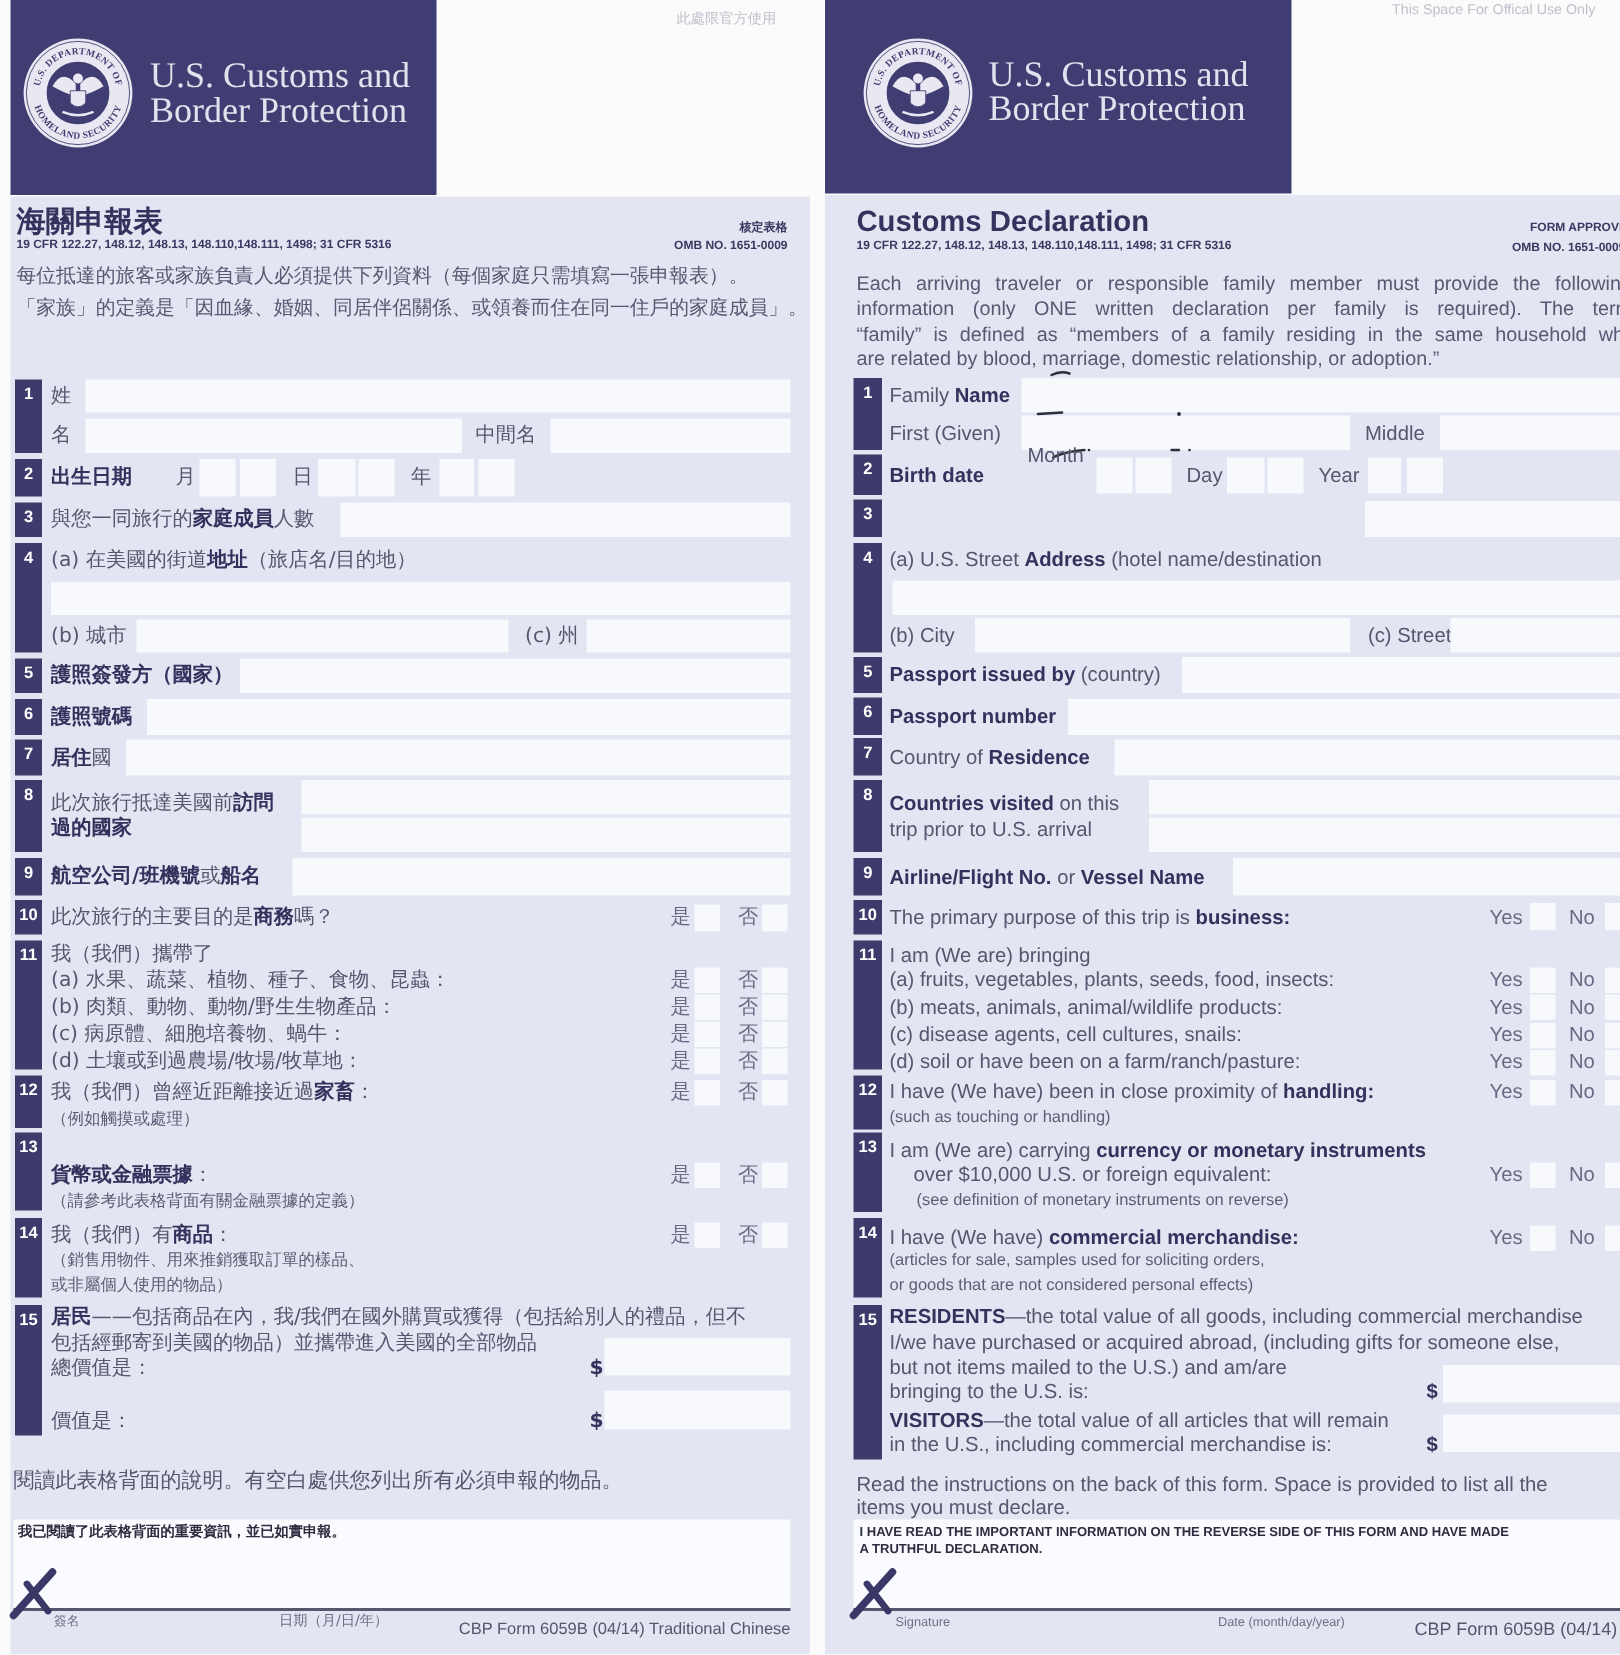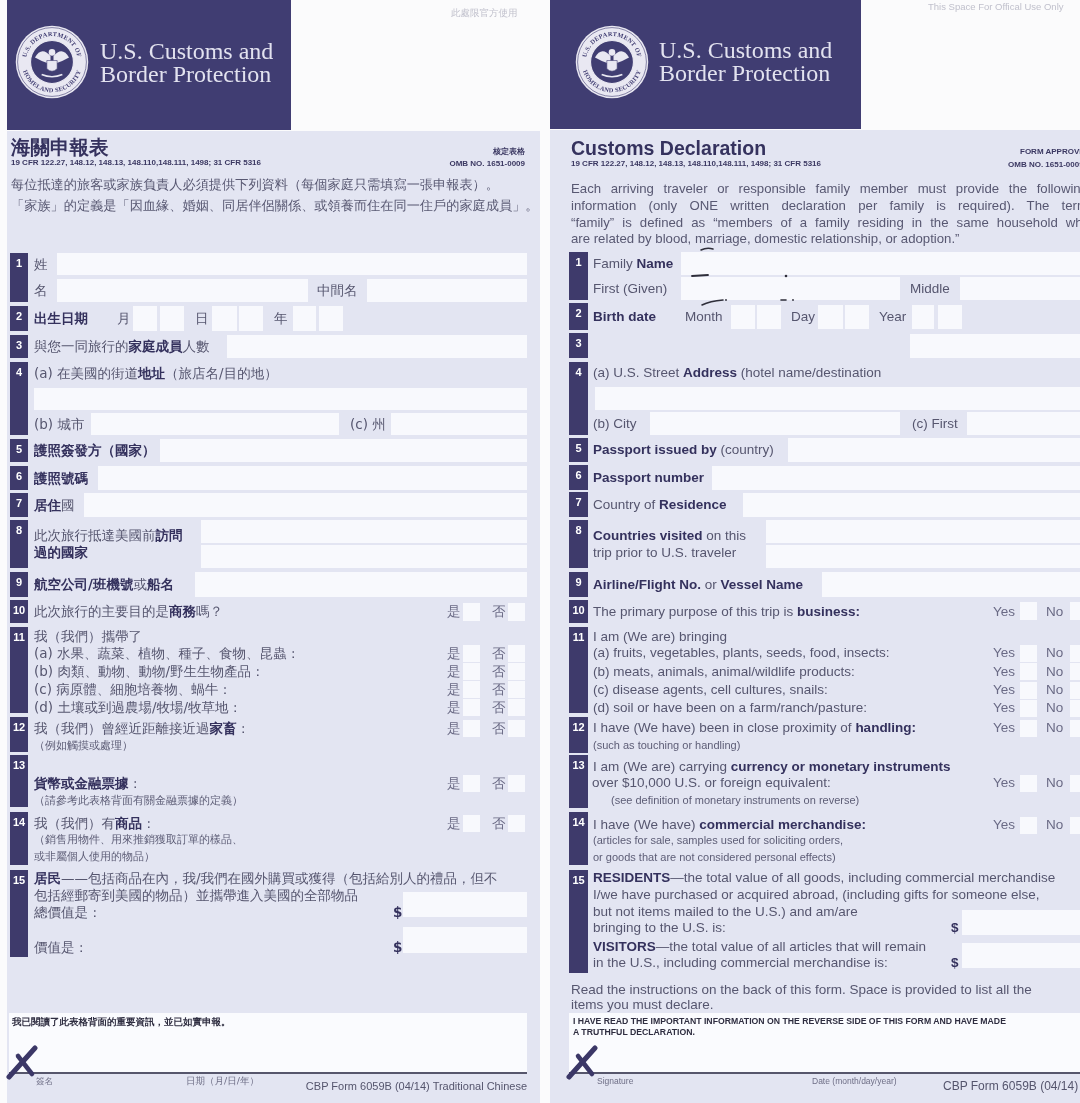--- a/index.html
+++ b/index.html
@@ -182,20 +182,21 @@
   <div class="badge" style="left:10px;top:870px;height:87px">15</div>
   <div class="lbl" style="left:34px;top:869px;line-height:18px"><span class="b">居民</span><span>——包括商品在內，我/我們在國外購買或獲得（包括給別人的禮品，但不</span></div>
   <div class="lbl" style="left:34px;top:886px;line-height:18px">包括經郵寄到美國的物品）並攜帶進入美國的全部物品</div>
   <div class="lbl" style="left:34px;top:903px;line-height:18px">總價值是：</div>
   <div class="lbl" style="left:34px;top:938px;line-height:18px">價值是：</div>
   <div class="lbl b" style="left:393px;top:903px;line-height:18px">$</div>
   <div class="fld" style="left:403px;top:892px;width:124px;height:25px"></div>
   <div class="lbl b" style="left:393px;top:938px;line-height:18px">$</div>
   <div class="fld" style="left:403px;top:927px;width:124px;height:26px"></div>
 
+  <div class="lbl" style="left:9px;top:978px;line-height:18px;font-size:14px">閱讀此表格背面的說明。有空白處供您列出所有必須申報的物品。</div>
   <div class="abs decl-box" style="left:9px;top:1013px;width:518px;height:60px"></div>
   <div class="abs decl-text zh" style="left:12px;top:1016px;font-size:9.5px;line-height:12px">我已閱讀了此表格背面的重要資訊，並已如實申報。</div>
   <div class="abs" style="left:40px;top:1034px;width:487px;height:38px"></div>
   <div class="abs sig-line" style="left:9px;top:1072px;width:518px"></div>
   <svg class="abs" style="left:6px;top:1044px" width="32" height="38" viewBox="0 0 32 38">
     <path d="M3 33 L29 4" stroke="#3b3767" stroke-width="5" stroke-linecap="round"></path>
     <path d="M12 12 L26 30" stroke="#3b3767" stroke-width="4.5" stroke-linecap="round"></path>
   </svg>
   <div class="abs foot zh" style="left:36px;top:1076px">簽名</div>
   <div class="abs foot zh" style="left:186px;top:1075px;font-size:9.5px">日期（月/日/年）</div>
@@ -250,56 +251,56 @@
     <path d="M12 31 L28 30" stroke="#2e2e3a" stroke-width="1.8" fill="none" stroke-linecap="round"></path>
     <circle cx="106" cy="31" r="1.3" fill="#2e2e3a"></circle>
     <path d="M22 60 Q30 56 43 55" stroke="#2e2e3a" stroke-width="1.6" fill="none" stroke-linecap="round"></path>
     <circle cx="46" cy="55" r="0.9" fill="#2e2e3a"></circle>
     <path d="M101 55 L106 55" stroke="#2e2e3a" stroke-width="1.6" stroke-linecap="round"></path>
     <circle cx="113" cy="55" r="0.9" fill="#2e2e3a"></circle>
   </svg>
 
   <div class="badge" style="left:19px;top:303px;height:27px">2</div>
   <div class="lbl b" style="left:43px;top:303px;line-height:27px">Birth date</div>
-  <div class="lbl" style="left:135px;top:303px;line-height:27px">Month</div>
+  <div class="lbl" style="left:135px;top:290px;line-height:27px">Month</div>
   <div class="fld" style="left:181px;top:305px;width:24px;height:24px"></div>
   <div class="fld" style="left:207px;top:305px;width:24px;height:24px"></div>
   <div class="lbl" style="left:241px;top:303px;line-height:27px">Day</div>
   <div class="fld" style="left:268px;top:305px;width:25px;height:24px"></div>
   <div class="fld" style="left:295px;top:305px;width:24px;height:24px"></div>
   <div class="lbl" style="left:329px;top:303px;line-height:27px">Year</div>
   <div class="fld" style="left:362px;top:305px;width:22px;height:24px"></div>
   <div class="fld" style="left:388px;top:305px;width:24px;height:24px"></div>
 
   <div class="badge" style="left:19px;top:333px;height:25px">3</div>
   <div class="fld" style="left:360px;top:334px;width:180px;height:24px"></div>
 
   <div class="badge" style="left:19px;top:362px;height:73px">4</div>
   <div class="lbl" style="left:43px;top:362px;line-height:22px"><span>(a) U.S. Street </span><span class="b">Address</span><span> (hotel name/destination</span></div>
   <div class="fld" style="left:45px;top:387px;width:495px;height:23px"></div>
   <div class="lbl" style="left:43px;top:412px;line-height:23px">(b) City</div>
   <div class="fld" style="left:100px;top:412px;width:250px;height:23px"></div>
-  <div class="lbl" style="left:362px;top:412px;line-height:23px">(c) First</div>
+  <div class="lbl" style="left:362px;top:412px;line-height:23px">(c) Street</div>
   <div class="fld" style="left:417px;top:412px;width:123px;height:23px"></div>
 
   <div class="badge" style="left:19px;top:438px;height:24px">5</div>
   <div class="lbl" style="left:43px;top:438px;line-height:24px"><span class="b">Passport issued by</span><span> (country)</span></div>
   <div class="fld" style="left:238px;top:438px;width:302px;height:24px"></div>
 
   <div class="badge" style="left:19px;top:465px;height:25px">6</div>
   <div class="lbl b" style="left:43px;top:465px;line-height:25px">Passport number</div>
   <div class="fld" style="left:162px;top:466px;width:378px;height:24px"></div>
 
   <div class="badge" style="left:19px;top:492px;height:25px">7</div>
   <div class="lbl" style="left:43px;top:492px;line-height:25px"><span>Country of </span><span class="b">Residence</span></div>
   <div class="fld" style="left:193px;top:493px;width:347px;height:24px"></div>
 
   <div class="badge" style="left:19px;top:520px;height:48px">8</div>
   <div class="lbl" style="left:43px;top:527px;line-height:18px"><span class="b">Countries visited</span><span> on this</span></div>
-  <div class="lbl" style="left:43px;top:544px;line-height:18px">trip prior to U.S. traveler</div>
+  <div class="lbl" style="left:43px;top:544px;line-height:18px">trip prior to U.S. arrival</div>
   <div class="fld" style="left:216px;top:520px;width:324px;height:23px"></div>
   <div class="fld" style="left:216px;top:545px;width:324px;height:23px"></div>
 
   <div class="badge" style="left:19px;top:572px;height:25px">9</div>
   <div class="lbl" style="left:43px;top:572px;line-height:25px"><span class="b">Airline/Flight No.</span><span> or </span><span class="b">Vessel Name</span></div>
   <div class="fld" style="left:272px;top:572px;width:268px;height:25px"></div>
 
   <div class="badge" style="left:19px;top:600px;height:23px">10</div>
   <div class="lbl" style="left:43px;top:600px;line-height:23px"><span>The primary purpose of this trip is </span><span class="b">business:</span></div>
   <span class="yn" style="left:443px;top:600px;line-height:23px">Yes</span>
@@ -333,21 +334,21 @@
   <div class="badge" style="left:19px;top:717px;height:36px">12</div>
   <div class="lbl" style="left:43px;top:719px;line-height:18px"><span>I have (We have) been in close proximity of </span><span class="b">handling:</span></div>
   <div class="lbl note" style="left:43px;top:737px;line-height:16px">(such as touching or handling)</div>
   <span class="yn" style="left:443px;top:719px;line-height:18px">Yes</span>
   <div class="cb" style="left:470px;top:720px"></div>
   <span class="yn" style="left:496px;top:719px;line-height:18px">No</span>
   <div class="cb" style="left:520px;top:720px"></div>
 
   <div class="badge" style="left:19px;top:755px;height:53px">13</div>
   <div class="lbl" style="left:43px;top:758px;line-height:18px"><span>I am (We are) carrying </span><span class="b">currency or monetary instruments</span></div>
-  <div class="lbl" style="left:42px;top:774px;line-height:18px">over $10,000 U.S. or foreign equivalent:</div>
+  <div class="lbl" style="left:59px;top:774px;line-height:18px">over $10,000 U.S. or foreign equivalent:</div>
   <div class="lbl note" style="left:61px;top:792px;line-height:16px">(see definition of monetary instruments on reverse)</div>
   <span class="yn" style="left:443px;top:774px;line-height:18px">Yes</span>
   <div class="cb" style="left:470px;top:775px"></div>
   <span class="yn" style="left:496px;top:774px;line-height:18px">No</span>
   <div class="cb" style="left:520px;top:775px"></div>
 
   <div class="badge" style="left:19px;top:812px;height:53px">14</div>
   <div class="lbl" style="left:43px;top:816px;line-height:18px"><span>I have (We have) </span><span class="b">commercial merchandise:</span></div>
   <div class="lbl note" style="left:43px;top:832px;line-height:16px">(articles for sale, samples used for soliciting orders,</div>
   <div class="lbl note" style="left:43px;top:849px;line-height:16px">or goods that are not considered personal effects)</div>

